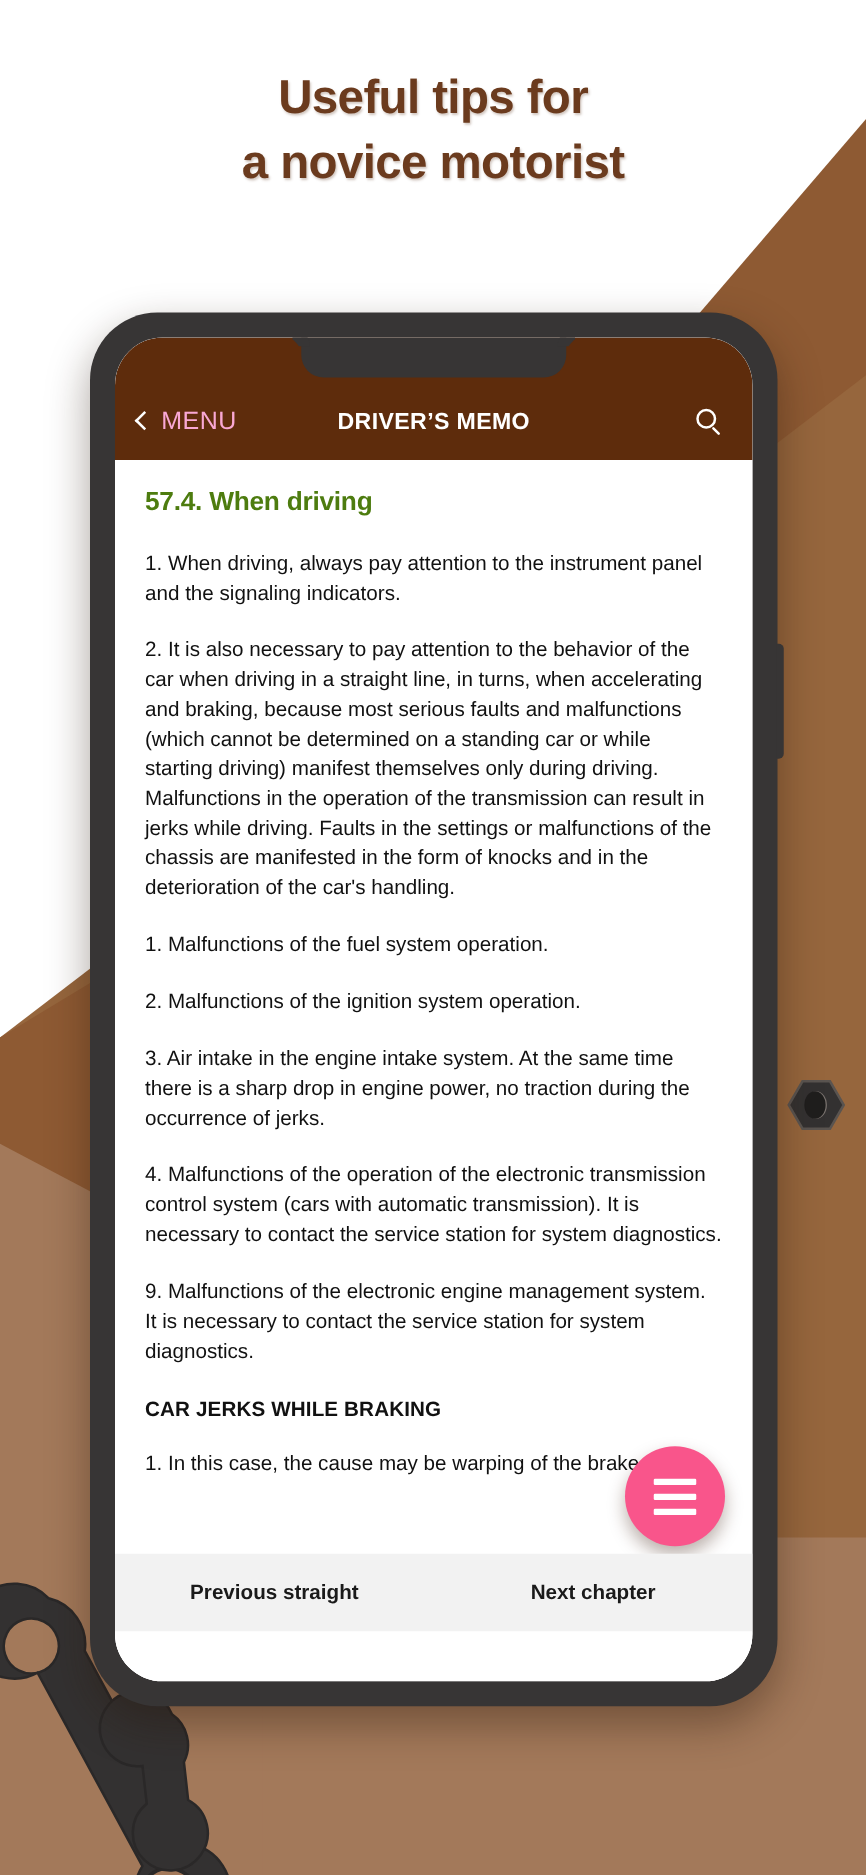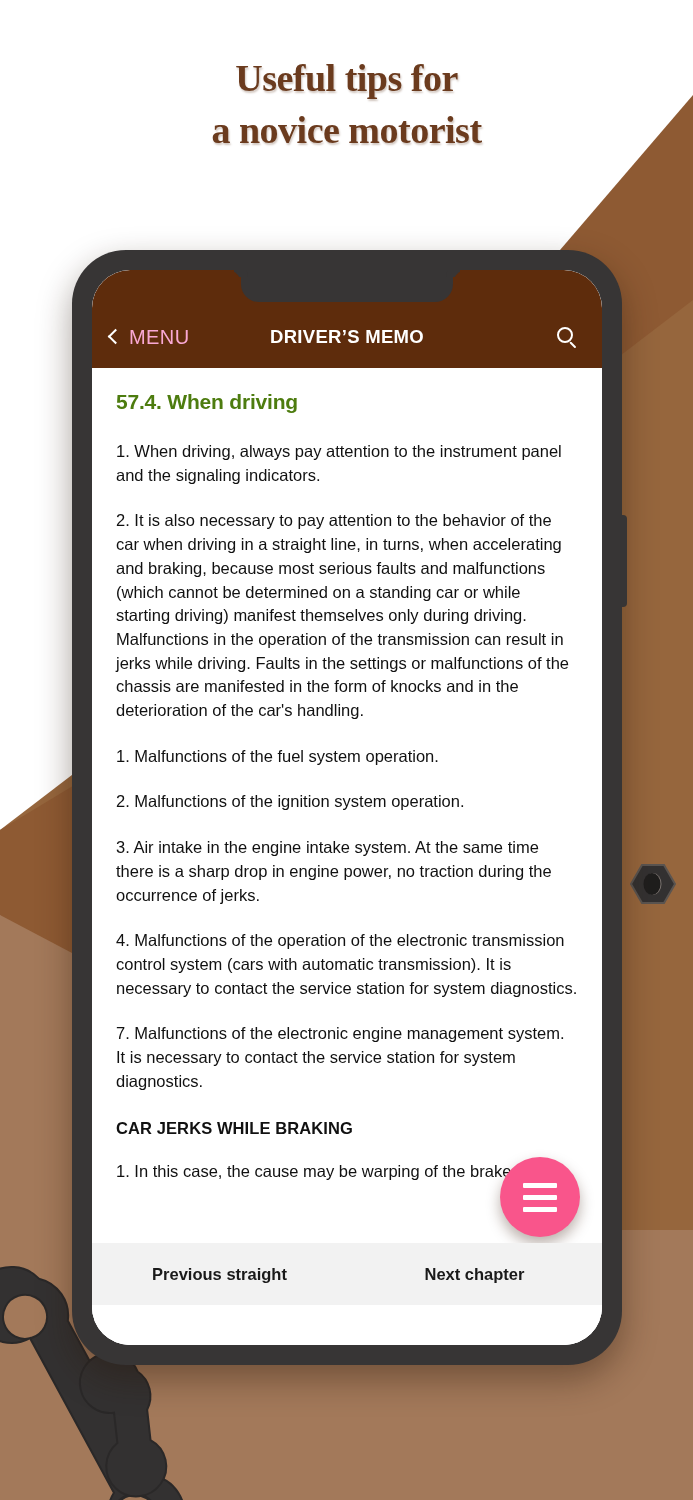--- a/index.html
+++ b/index.html
@@ -22,21 +22,20 @@
   .bg-svg { position:absolute; left:0; top:0; }
 
   
   #headline {
     position:absolute;
     left:0; top:52px;
     width:693px;
     text-align:center;
     z-index:6;
     pointer-events:none;
-    font-family:Liberation Serif, serif;
   }
   #headline .hl-line {
     display:block;
     font-size:38px;
     font-weight:bold;
     letter-spacing:-0.5px;
     color:#6b3b1e;
     line-height:52px;
     text-shadow:1px 2px 2px rgba(90,50,25,.28);
   }
@@ -295,21 +294,21 @@
       </div>
 
       <div id="article">
         <h1>57.4. When driving</h1>
         <p>1. When driving, always pay attention to the instrument panel and the signaling indicators.</p>
         <p>2. It is also necessary to pay attention to the behavior of the car when driving in a straight line, in turns, when accelerating and braking, because most serious faults and malfunctions (which cannot be determined on a standing car or while starting driving) manifest themselves only during driving. Malfunctions in the operation of the transmission can result in jerks while driving. Faults in the settings or malfunctions of the chassis are manifested in the form of knocks and in the deterioration of the car's handling.</p>
         <p>1. Malfunctions of the fuel system operation.</p>
         <p>2. Malfunctions of the ignition system operation.</p>
         <p>3. Air intake in the engine intake system. At the same time there is a sharp drop in engine power, no traction during the occurrence of jerks.</p>
         <p>4. Malfunctions of the operation of the electronic transmission control system (cars with automatic transmission). It is necessary to contact the service station for system diagnostics.</p>
-        <p>7. Malfunctions of the electronic engine management system. It is necessary to contact the service station for system diagnostics.</p>
+        <p>9. Malfunctions of the electronic engine management system. It is necessary to contact the service station for system diagnostics.</p>
         <h2>CAR JERKS WHILE BRAKING</h2>
         <p>1. In this case, the cause may be warping of the brake disc</p>
       </div>
 
       <div id="fab">
         <span class="bar"></span>
         <span class="bar"></span>
         <span class="bar"></span>
       </div>
 

